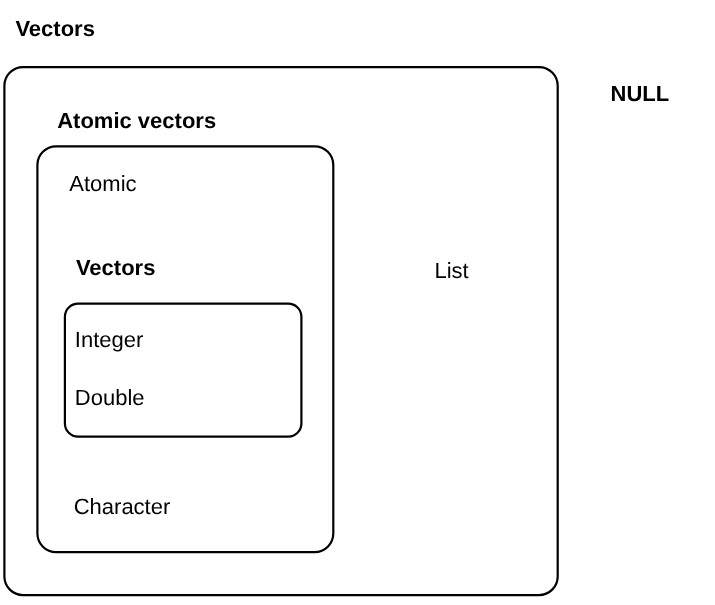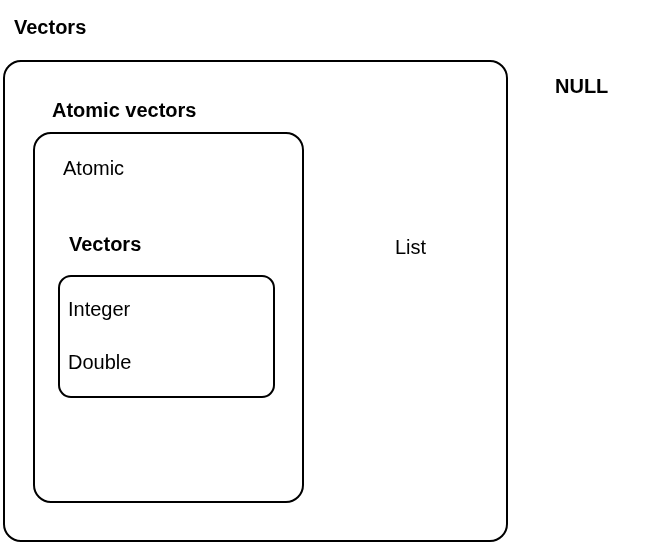--- a/index.html
+++ b/index.html
@@ -84,16 +84,17 @@
   <span id="logical-label" class="label">Atomic</span>
 
   <span id="numeric-label" class="label bold">Vectors</span>
 
   <div id="numeric-box" class="box"></div>
 
   <span id="integer-label" class="label">Integer</span>
 
   <span id="double-label" class="label">Double</span>
 
+  <span id="character-label" class="label">Character</span>
 
   <span id="list-label" class="label">List</span>
 
 </div>
 
 </body></html>

